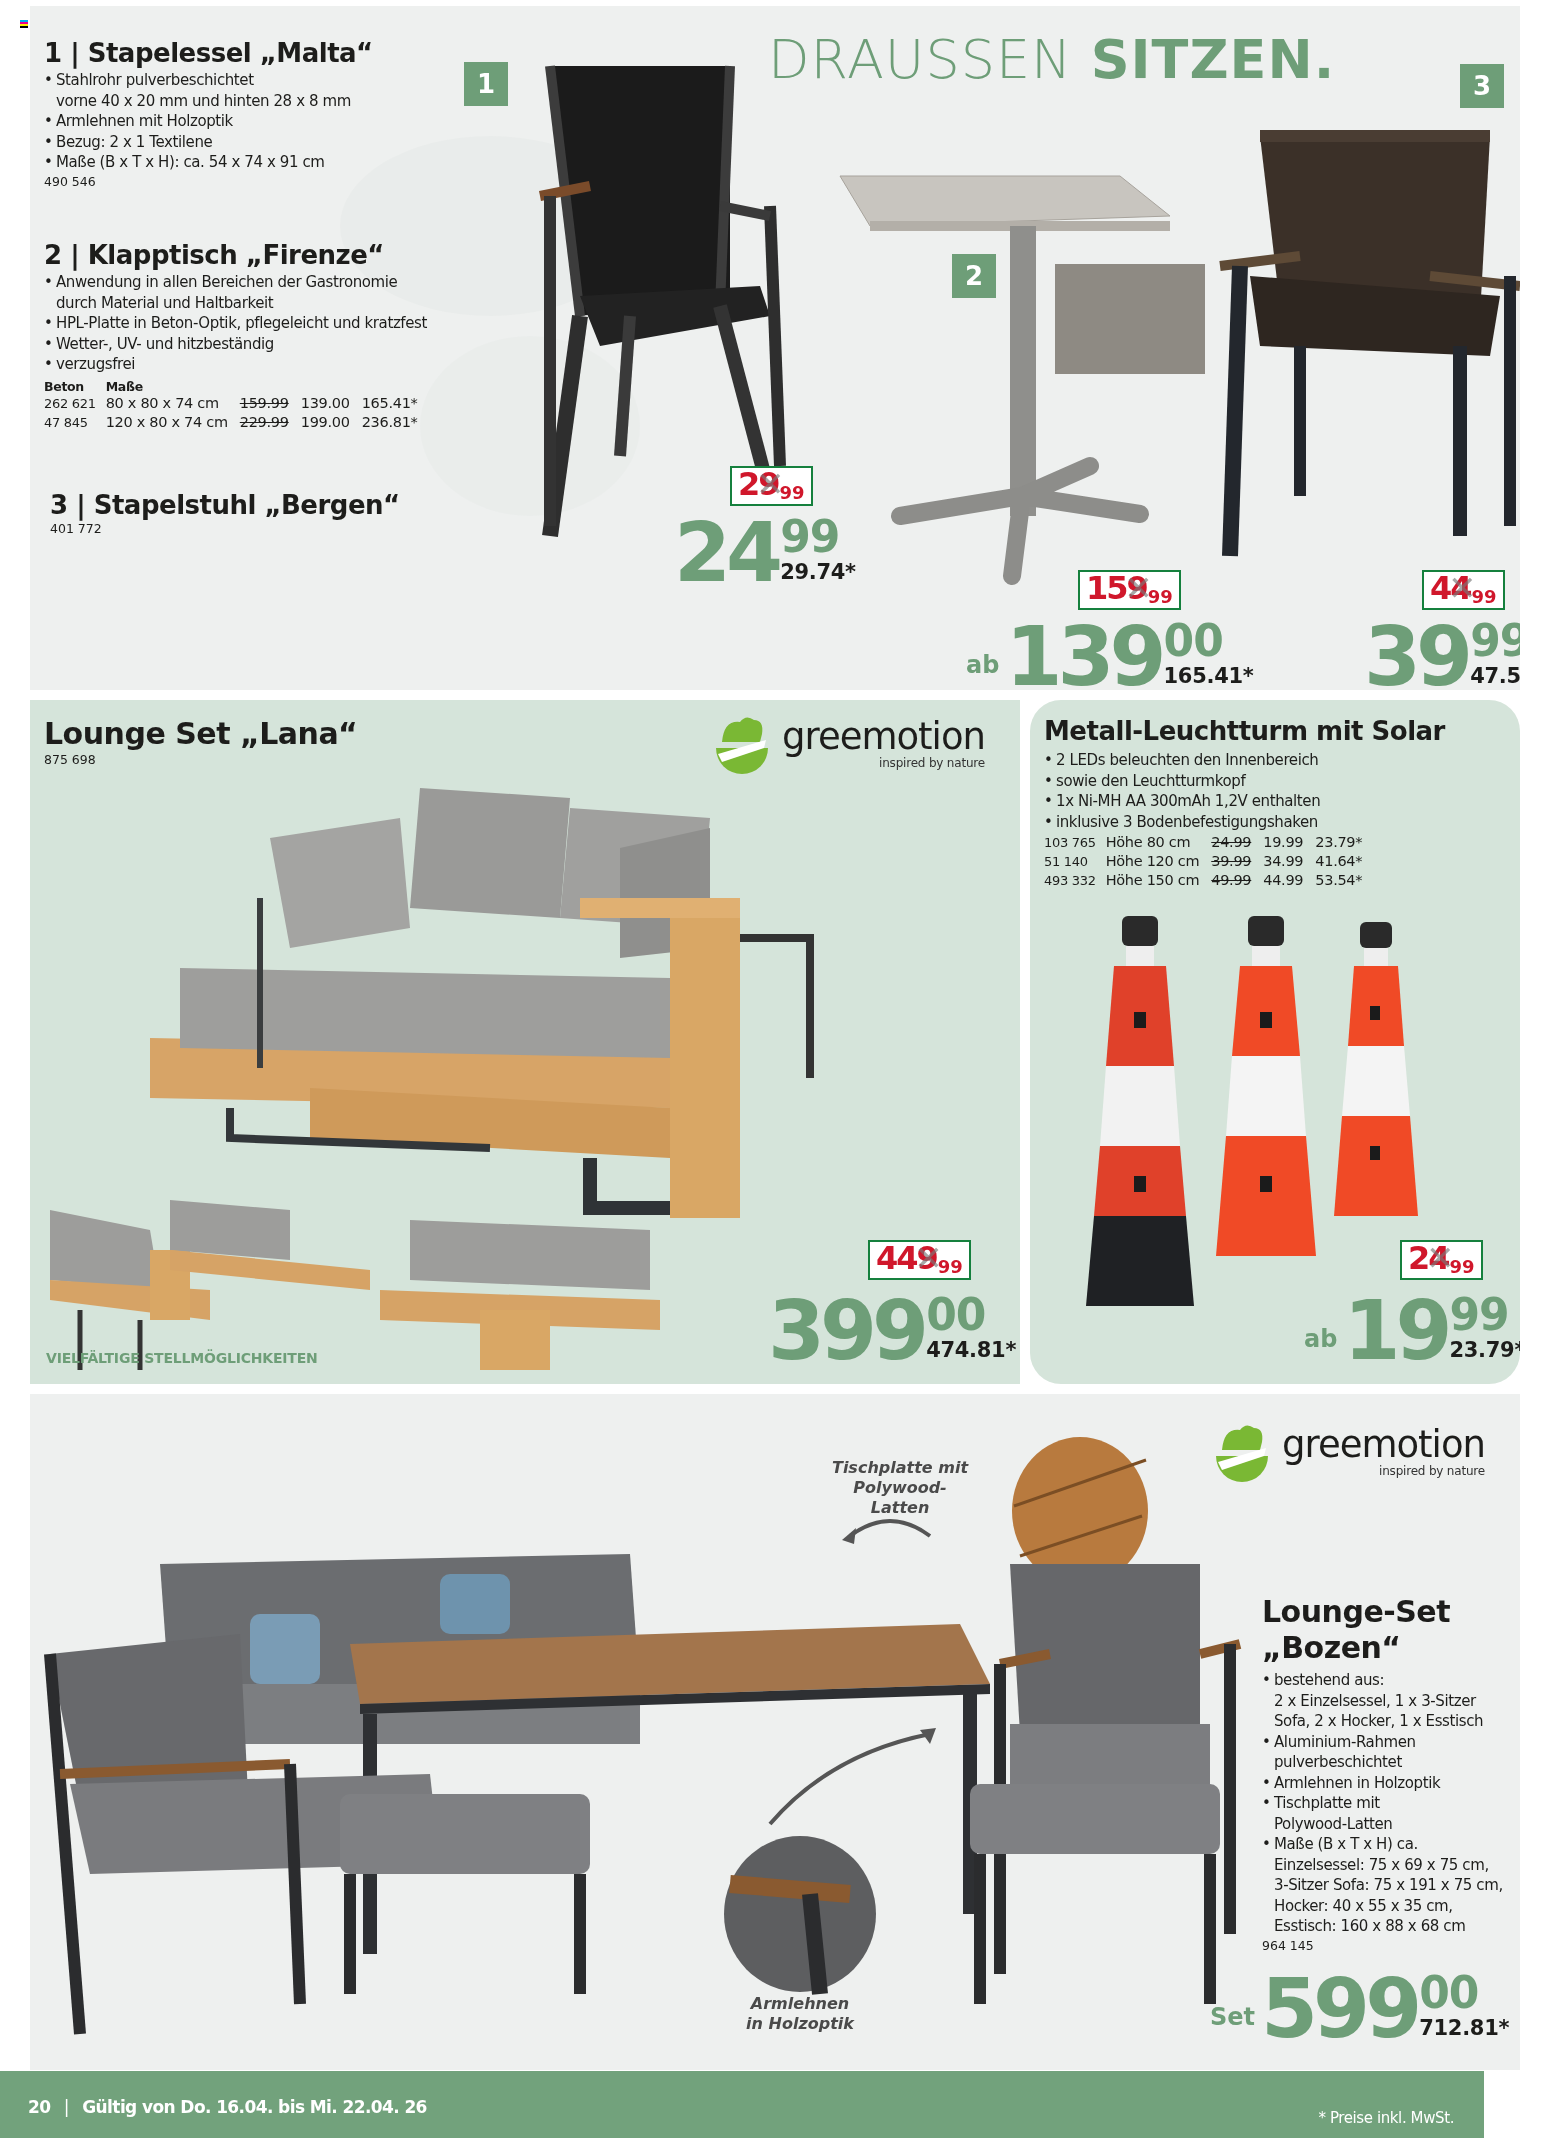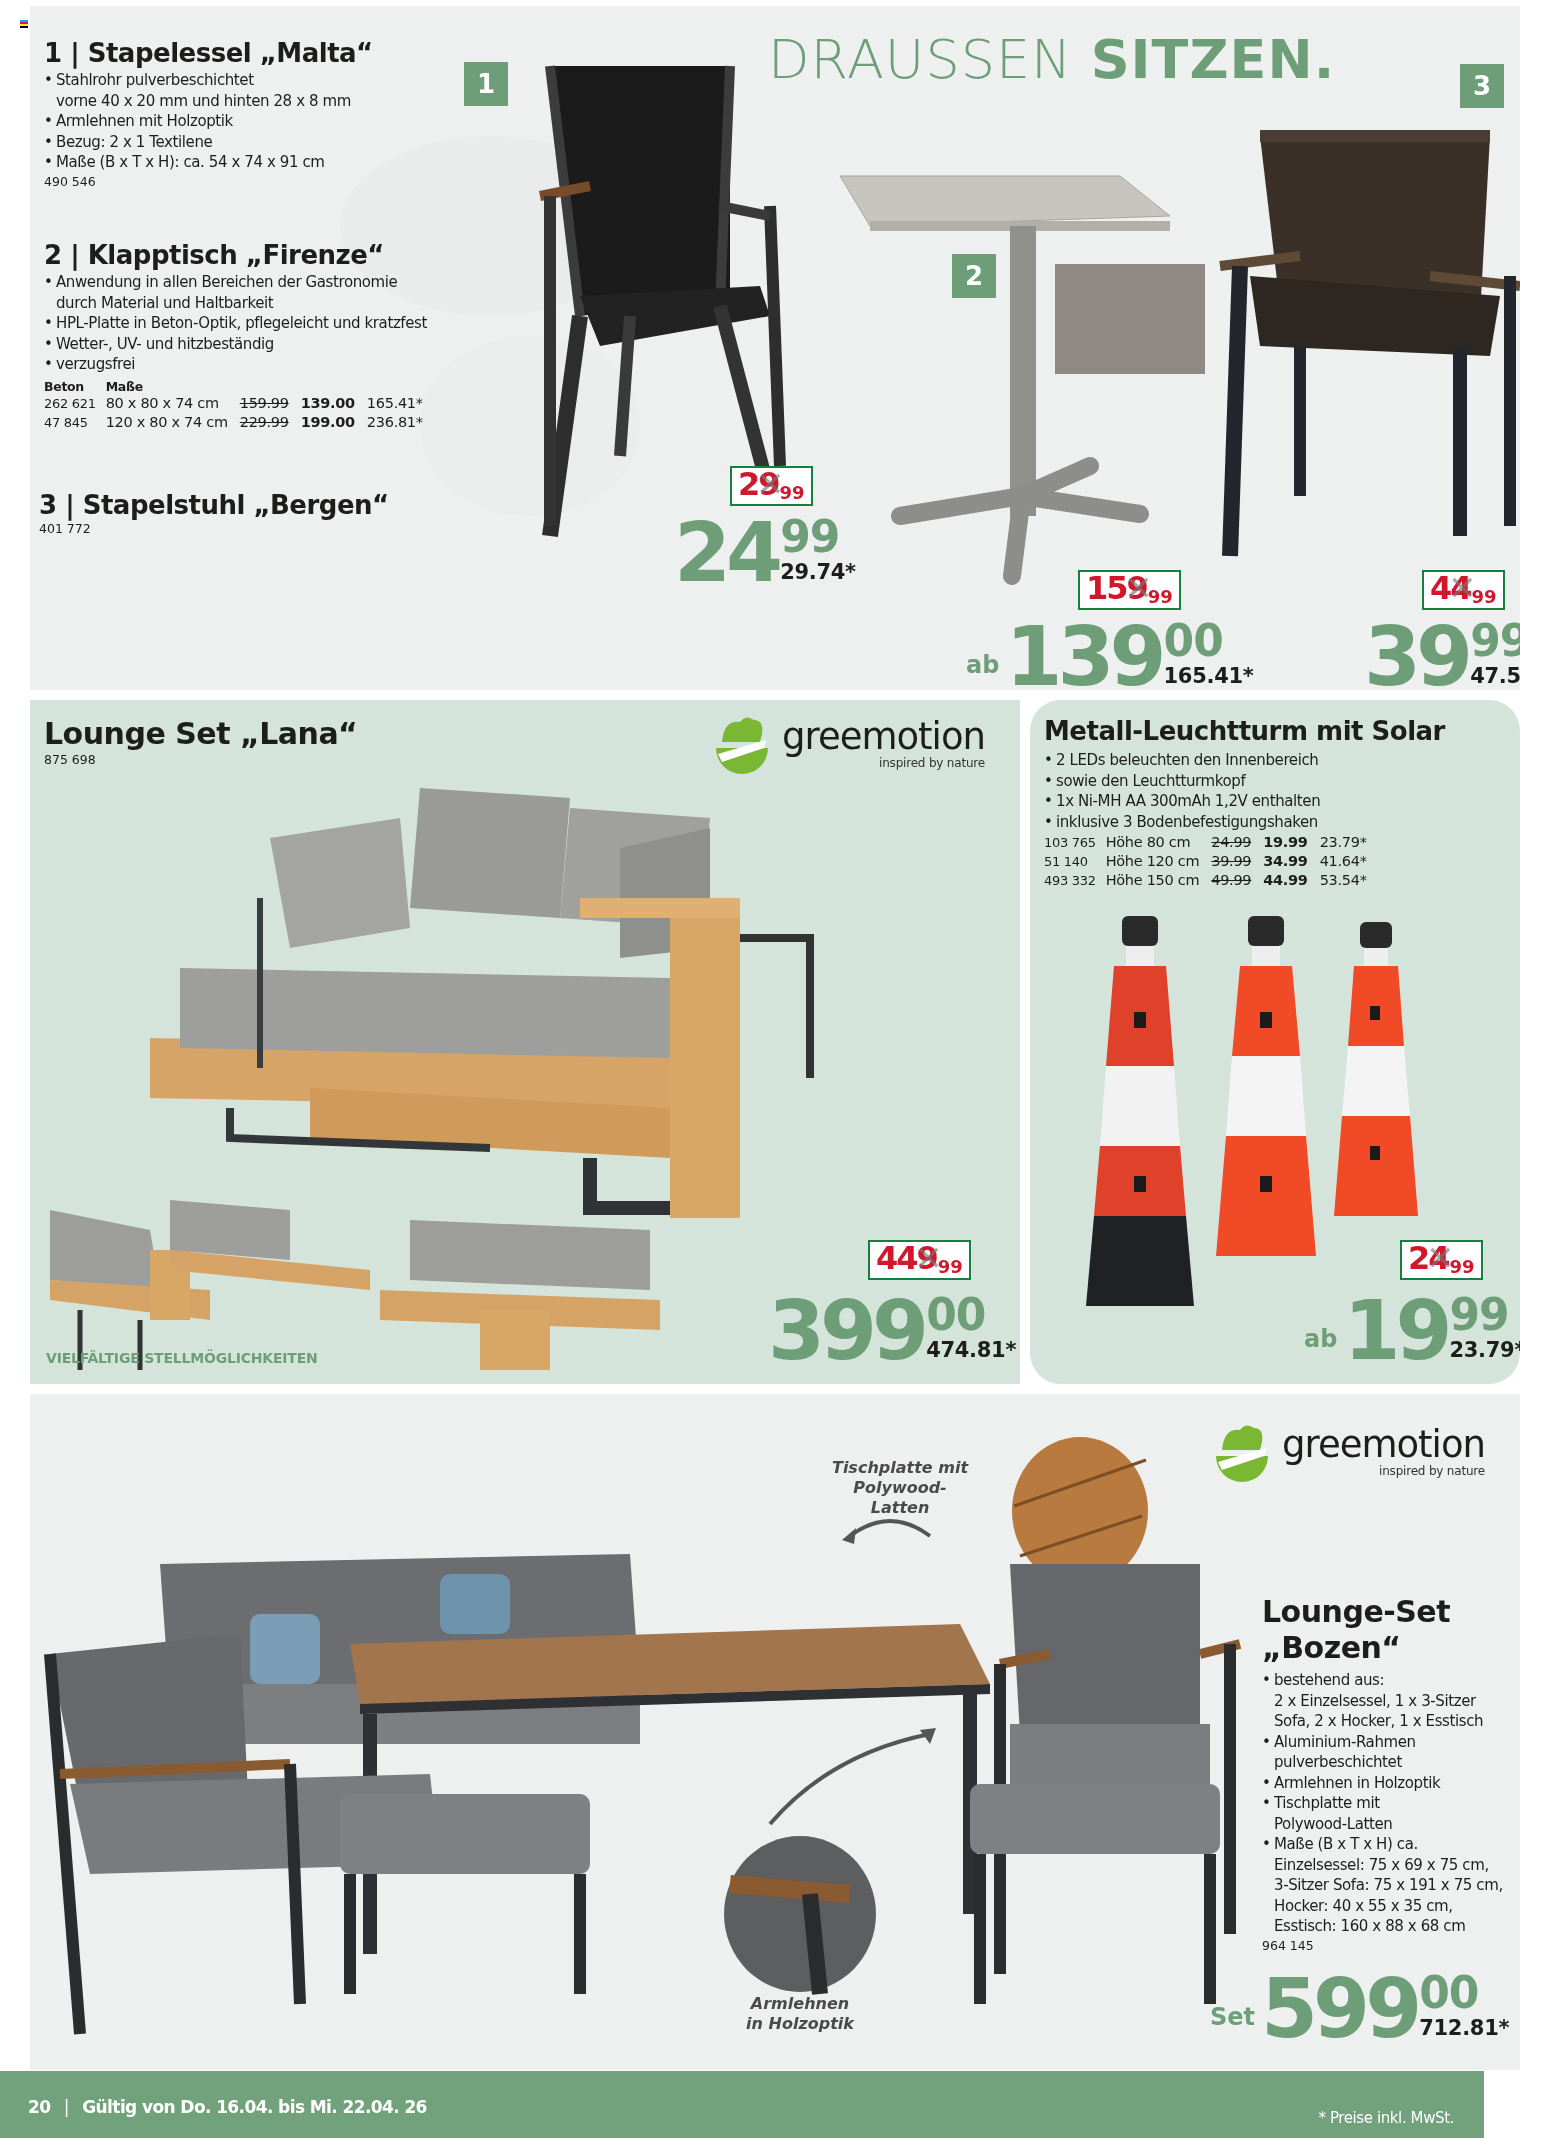--- a/index.html
+++ b/index.html
@@ -24,21 +24,21 @@
   .num-badge { position: absolute; width: 44px; height: 44px; background: #6e9e78; color: #fff; font-family: "DejaVu Sans", sans-serif; font-weight: bold; font-size: 26px; display: flex; align-items: center; justify-content: center; }
 
   .headline { position: absolute; left: 738px; top: 22px; font-family: "DejaVu Sans", sans-serif; font-size: 54px; color: #6e9e78; letter-spacing: 1px; white-space: nowrap; font-weight: 300; }
   .headline b { font-weight: bold; }
 
   .var-table { font-family: "DejaVu Sans", sans-serif; font-size: 14.5px; color: #1d1d1b; border-collapse: collapse; letter-spacing: -0.3px; }
   .var-table th { font-size: 12.5px; font-weight: bold; text-align: left; padding-right: 16px; }
   .var-table td { padding-right: 12px; white-space: nowrap; line-height: 19px; }
   .var-table td.nr { font-size: 13px; padding-right: 10px; }
   .var-table td.old { text-decoration: line-through; }
-  .var-table td.new { font-weight: bold; margin-top: 32px; }
+  .var-table td.new { font-weight: normal; margin-top: 32px; }
 
   .old-price { position: absolute; border: 2px solid #15803d; background: #fff; color: #d0172b; font-family: "DejaVu Sans", sans-serif; font-weight: bold; padding: 0 6px; height: 40px; display: flex; align-items: flex-end; }
   .old-price .main { font-size: 32px; line-height: 40px; letter-spacing: -2px; position: relative; }
   .old-price .main .cross { position: absolute; right: -4px; top: 0; color: rgba(120,120,120,0.65); font-size: 34px; font-weight: normal; }
   .old-price .dec { font-size: 18px; line-height: 22px; margin-top: 2px; margin-left: 1px; }
 
   .price { position: absolute; display: flex; align-items: flex-start; color: #6e9e78; font-family: "DejaVu Sans", sans-serif; font-weight: bold; }
   .price .prefix { font-size: 24px; align-self: flex-end; margin-right: 6px; margin-bottom: 17px; }
   .price .int { font-size: 82px; line-height: 78px; letter-spacing: -5px; }
   .price .decwrap { display: flex; flex-direction: column; margin-left: 2px; }
@@ -123,21 +123,21 @@
         <td class="nr">47 845</td>
         <td>120 x 80 x 74 cm</td>
         <td class="old">229.99</td>
         <td class="new">199.00</td>
         <td>236.81*</td>
       </tr>
     </tbody>
       </table>
   </div>
 
-  <div style="position:absolute;left:9px;top:484px;">
+  <div style="position:absolute;left:20px;top:484px;">
     <div class="prod-title">3 | Stapelstuhl „Bergen“</div>
     <div class="artnr">401 772</div>
   </div>
 
   <div class="num-badge" style="left:434px;top:56px">1</div>
   <div class="num-badge" style="left:922px;top:248px">2</div>
   <div class="num-badge" style="left:1430px;top:58px">3</div>
 
   <svg style="position:absolute;left:490px;top:50px" width="380" height="490">
     <path d="M30 10 L210 10 L210 240 L60 260 Z" fill="#1b1b1b"></path>

